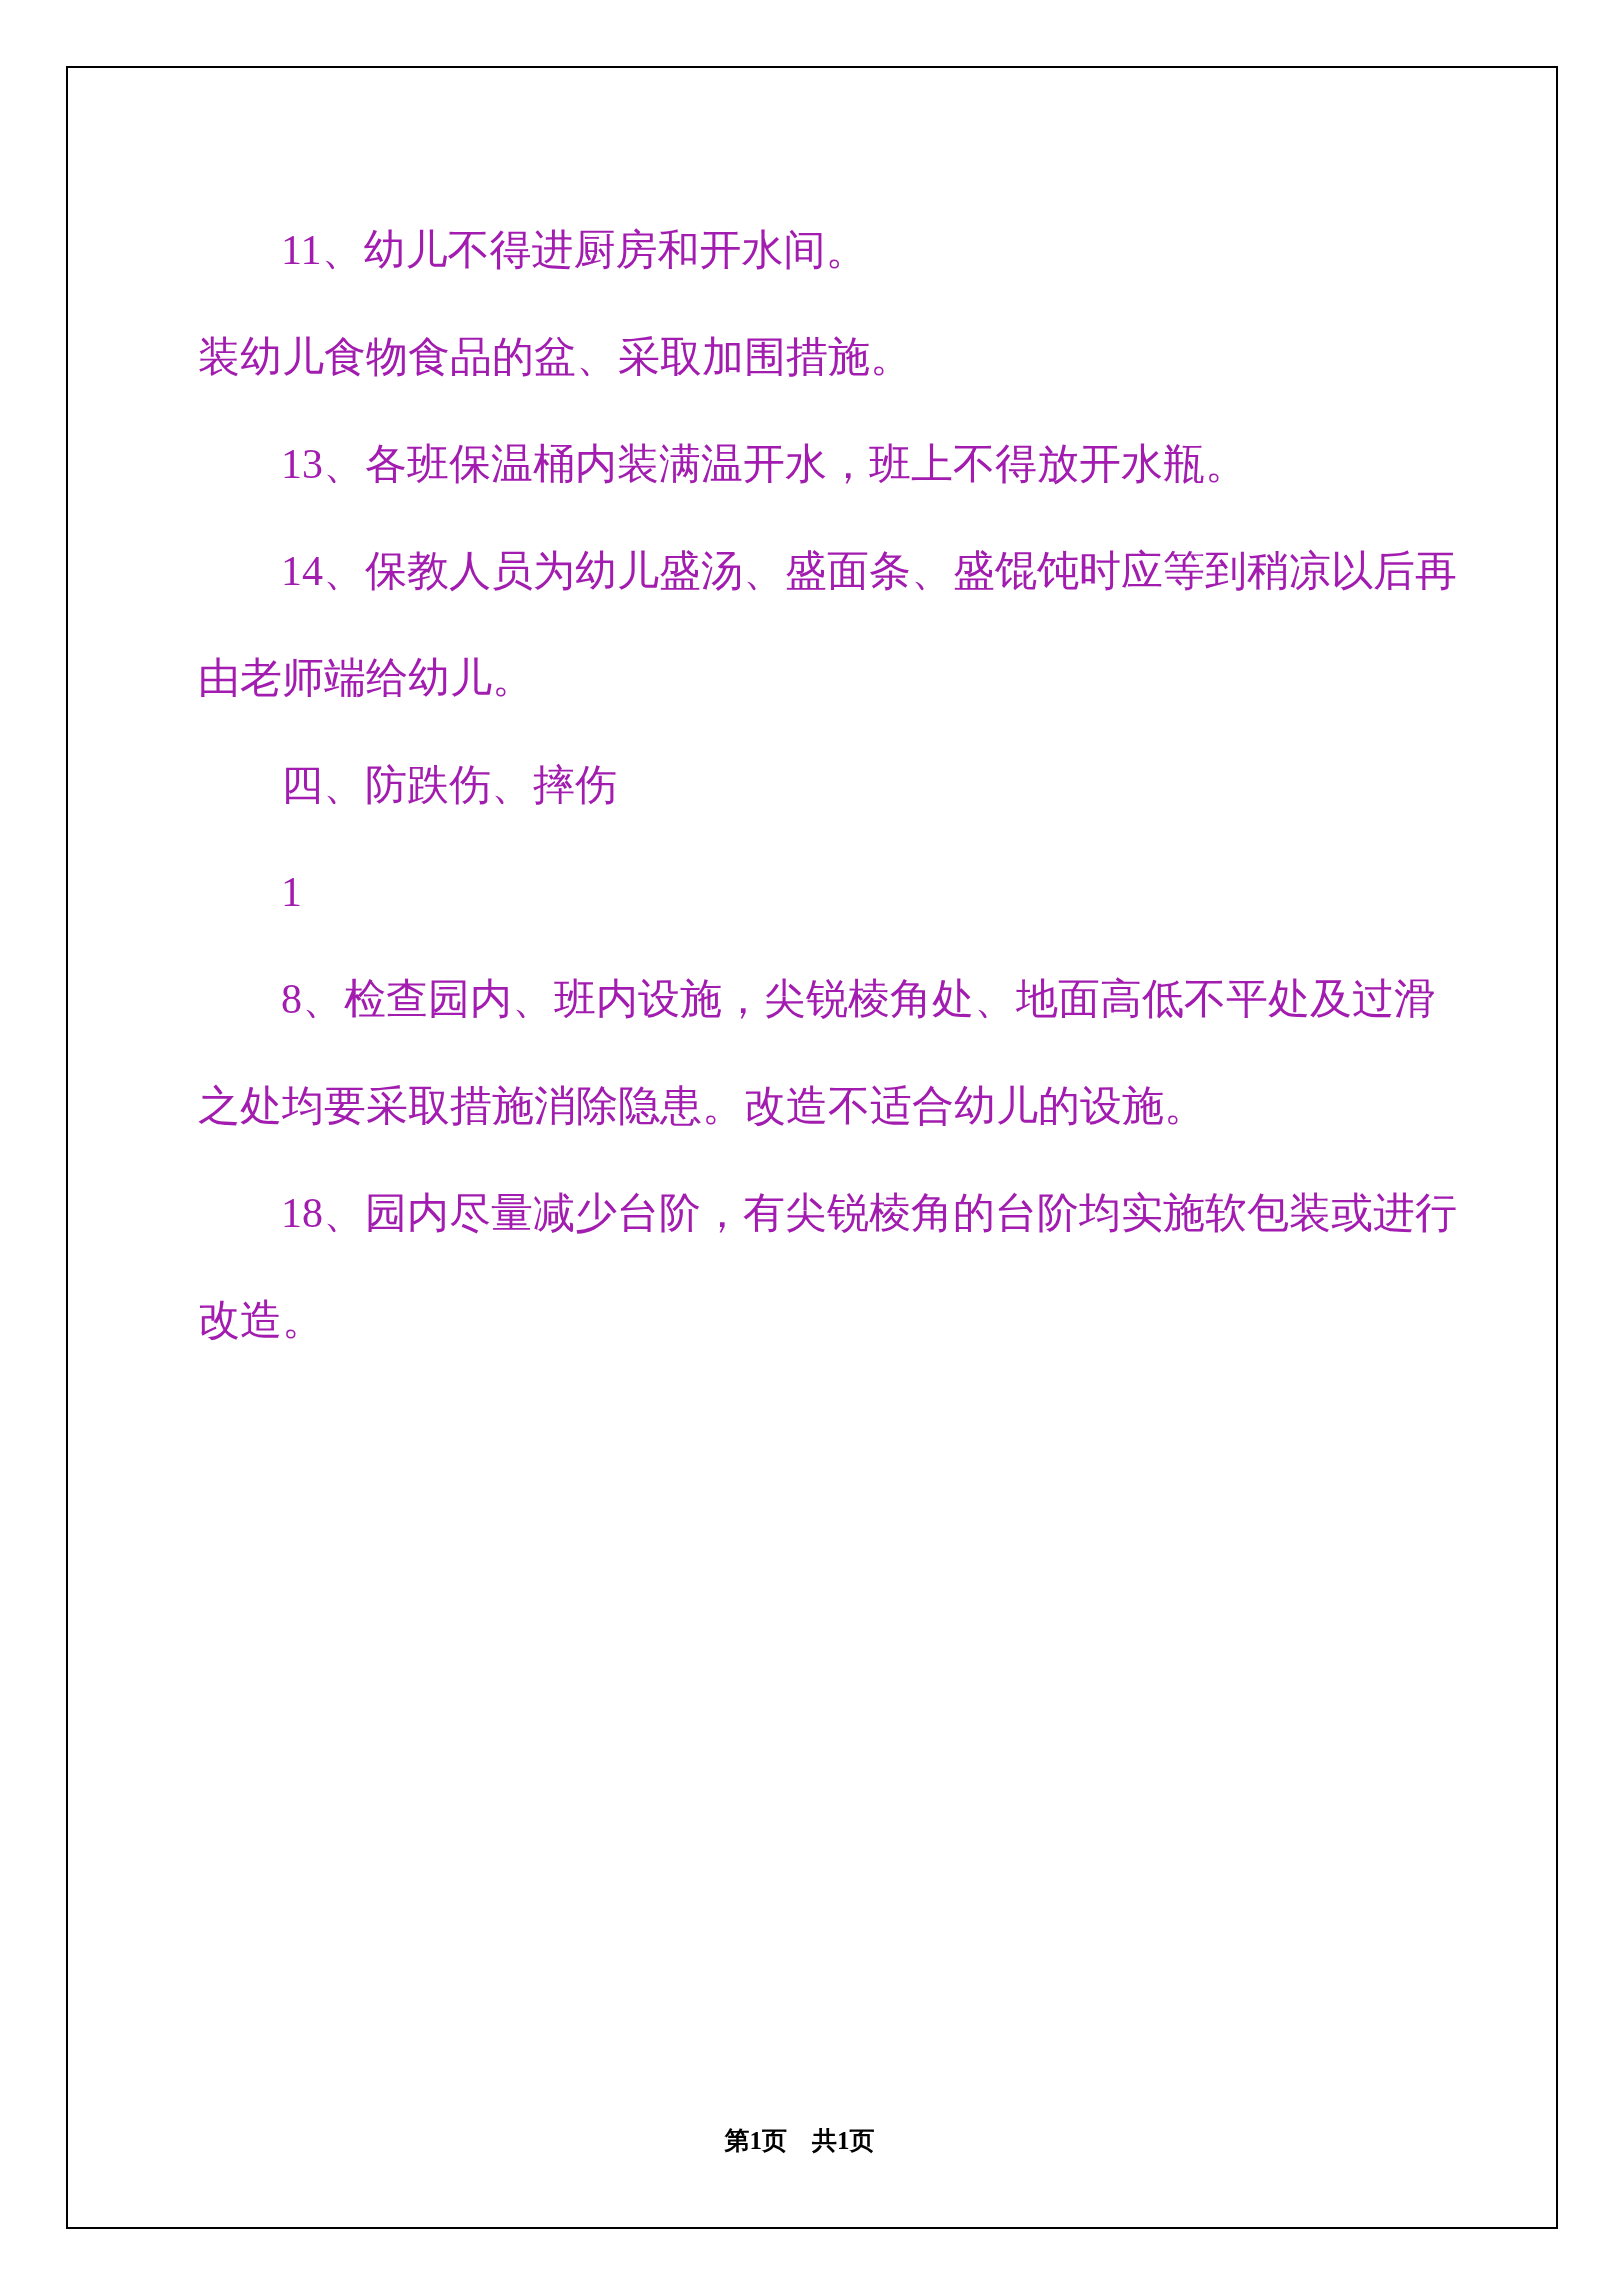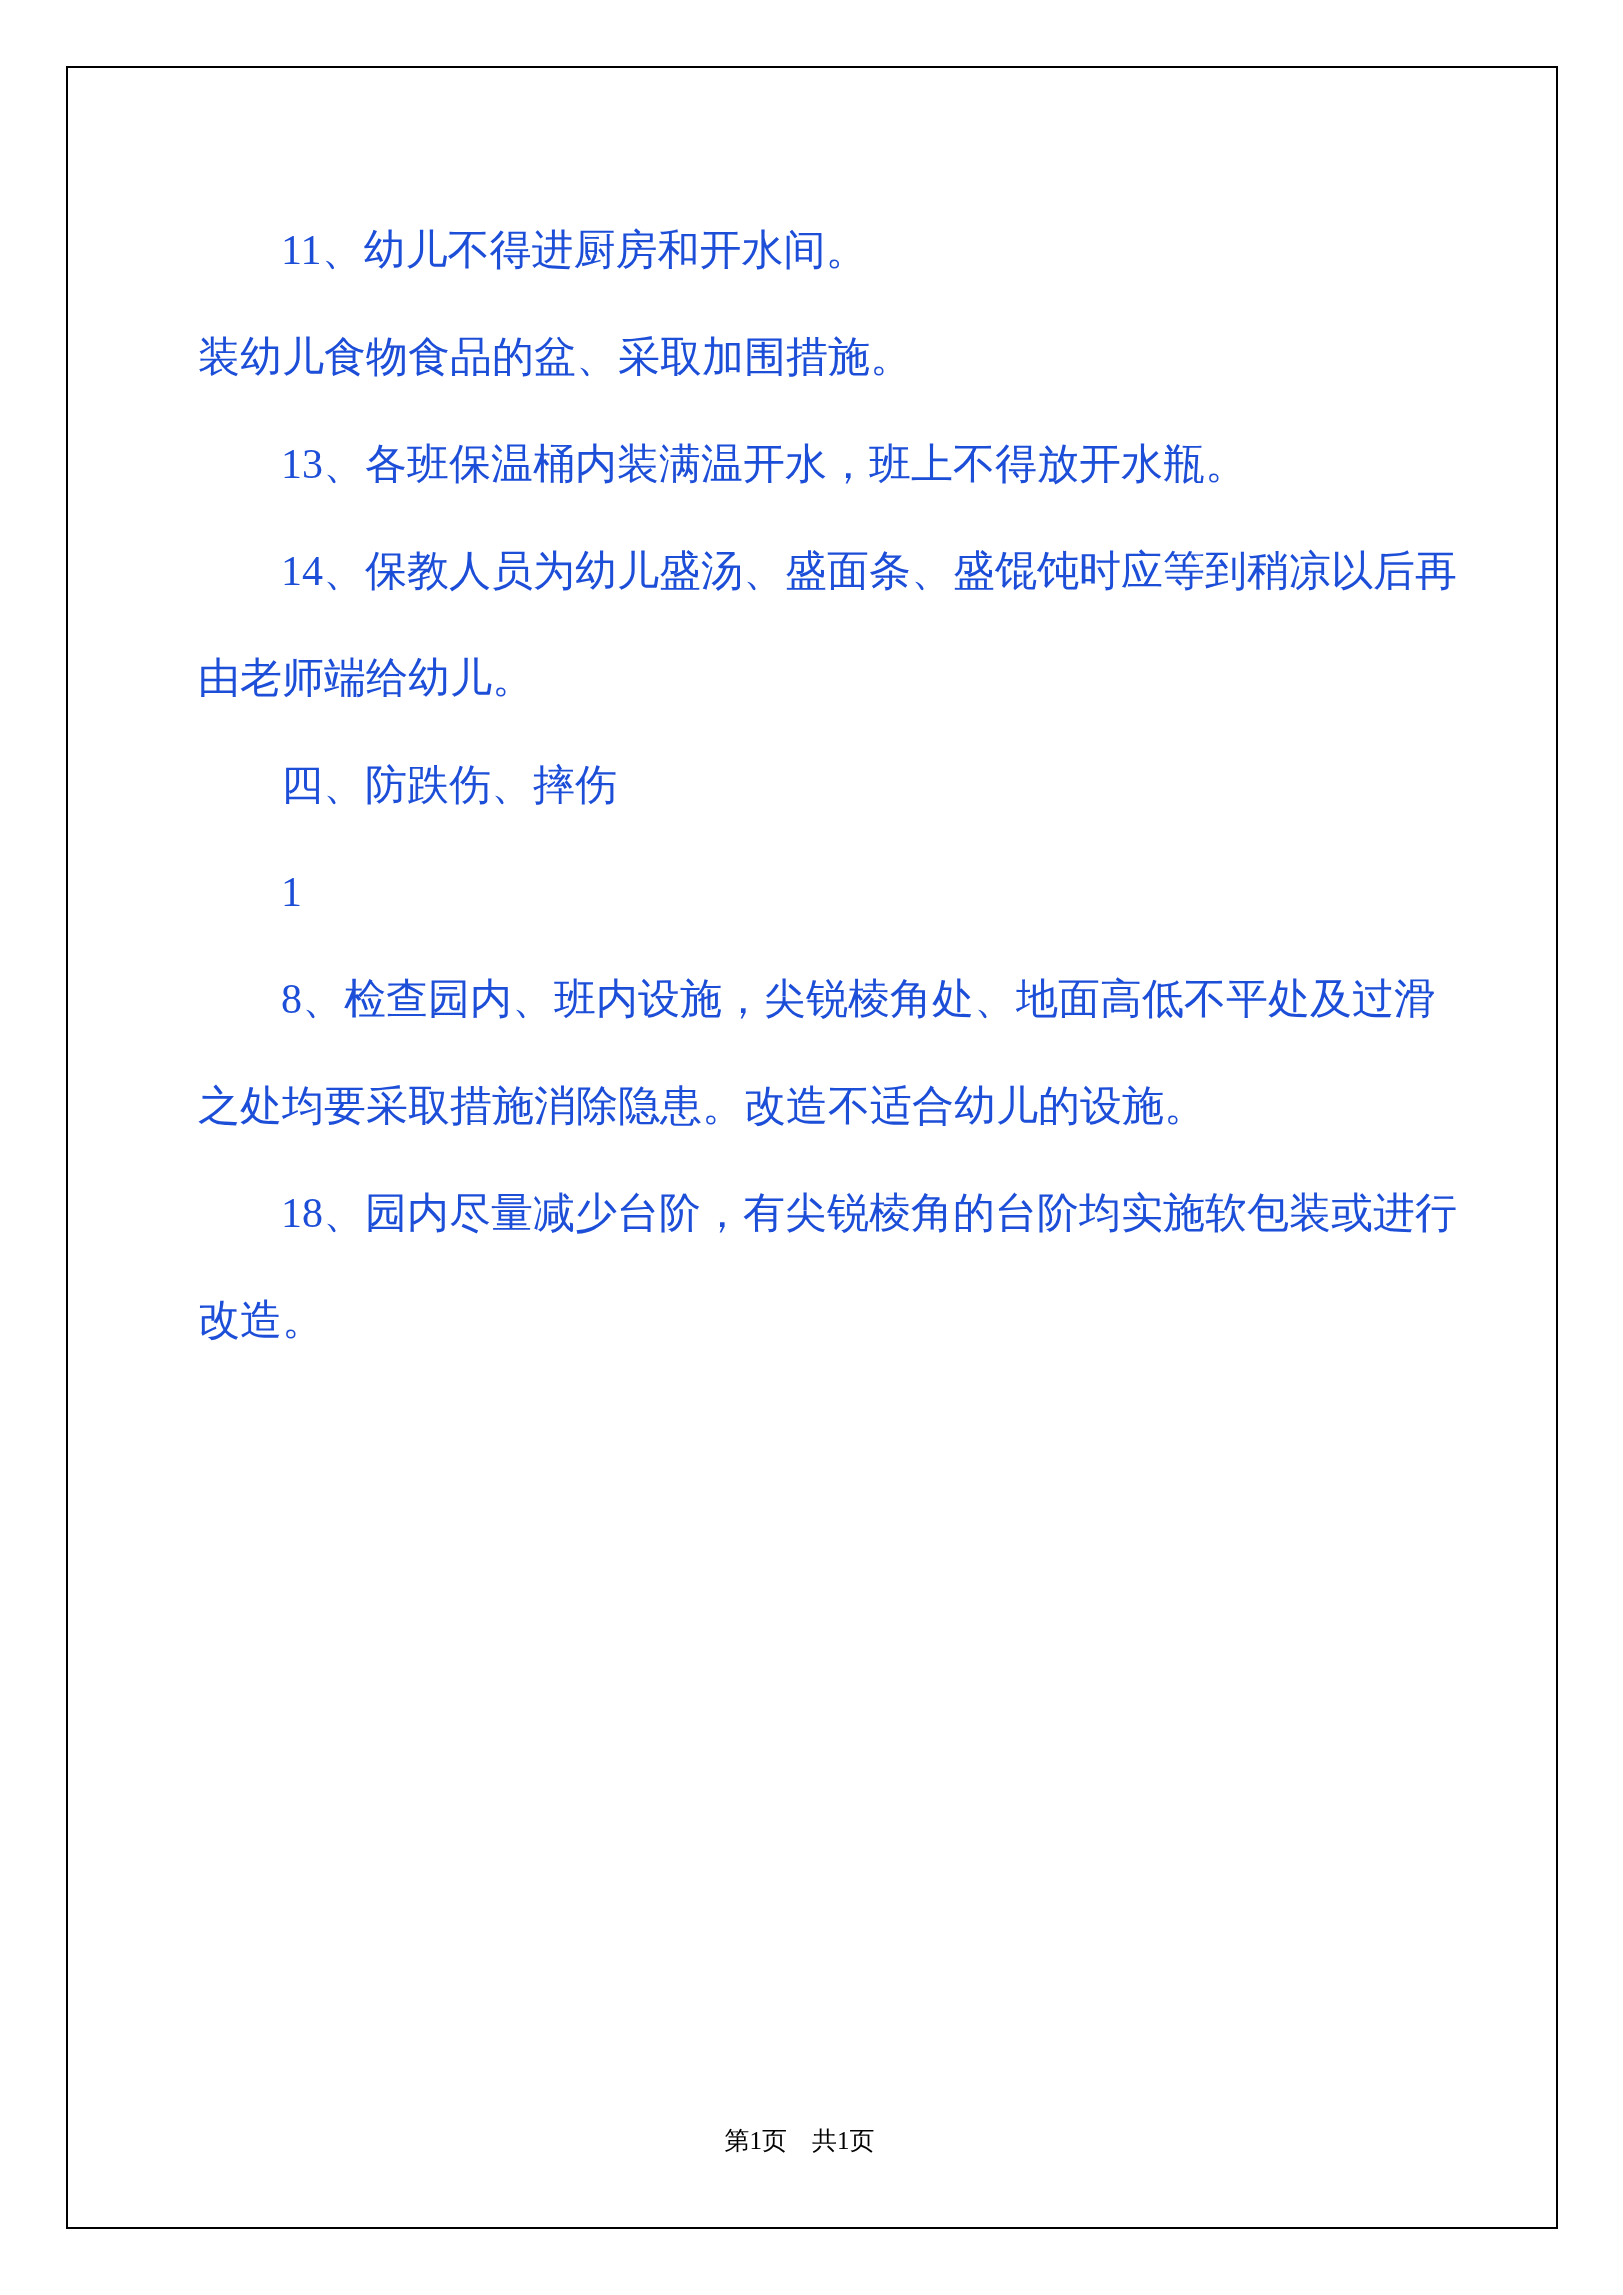--- a/index.html
+++ b/index.html
@@ -26,37 +26,38 @@
   .content {
     position: absolute;
     left: 198px;
     top: 197px;
     width: 1262px;
   }
   .line {
     height: 107px;
     line-height: 107px;
     font-size: 42px;
-    color: #1d4ed8;
+    color: #a21caf;
     white-space: nowrap;
     font-family: "Liberation Serif", "DejaVu Serif", serif;
   }
   .indent {
     text-indent: 83px;
   }
   .footer {
     position: absolute;
     left: 0;
     top: 2124px;
     width: 1599px;
     text-align: center;
     font-size: 25px;
     line-height: 34px;
     color: #000000;
     font-family: "Liberation Serif", "DejaVu Serif", serif;
+    font-weight: bold;
   }
   .footer .gap {
     display: inline-block;
     width: 25px;
   }
 </style>
 </head>
 <body>
 
 <div class="page">

